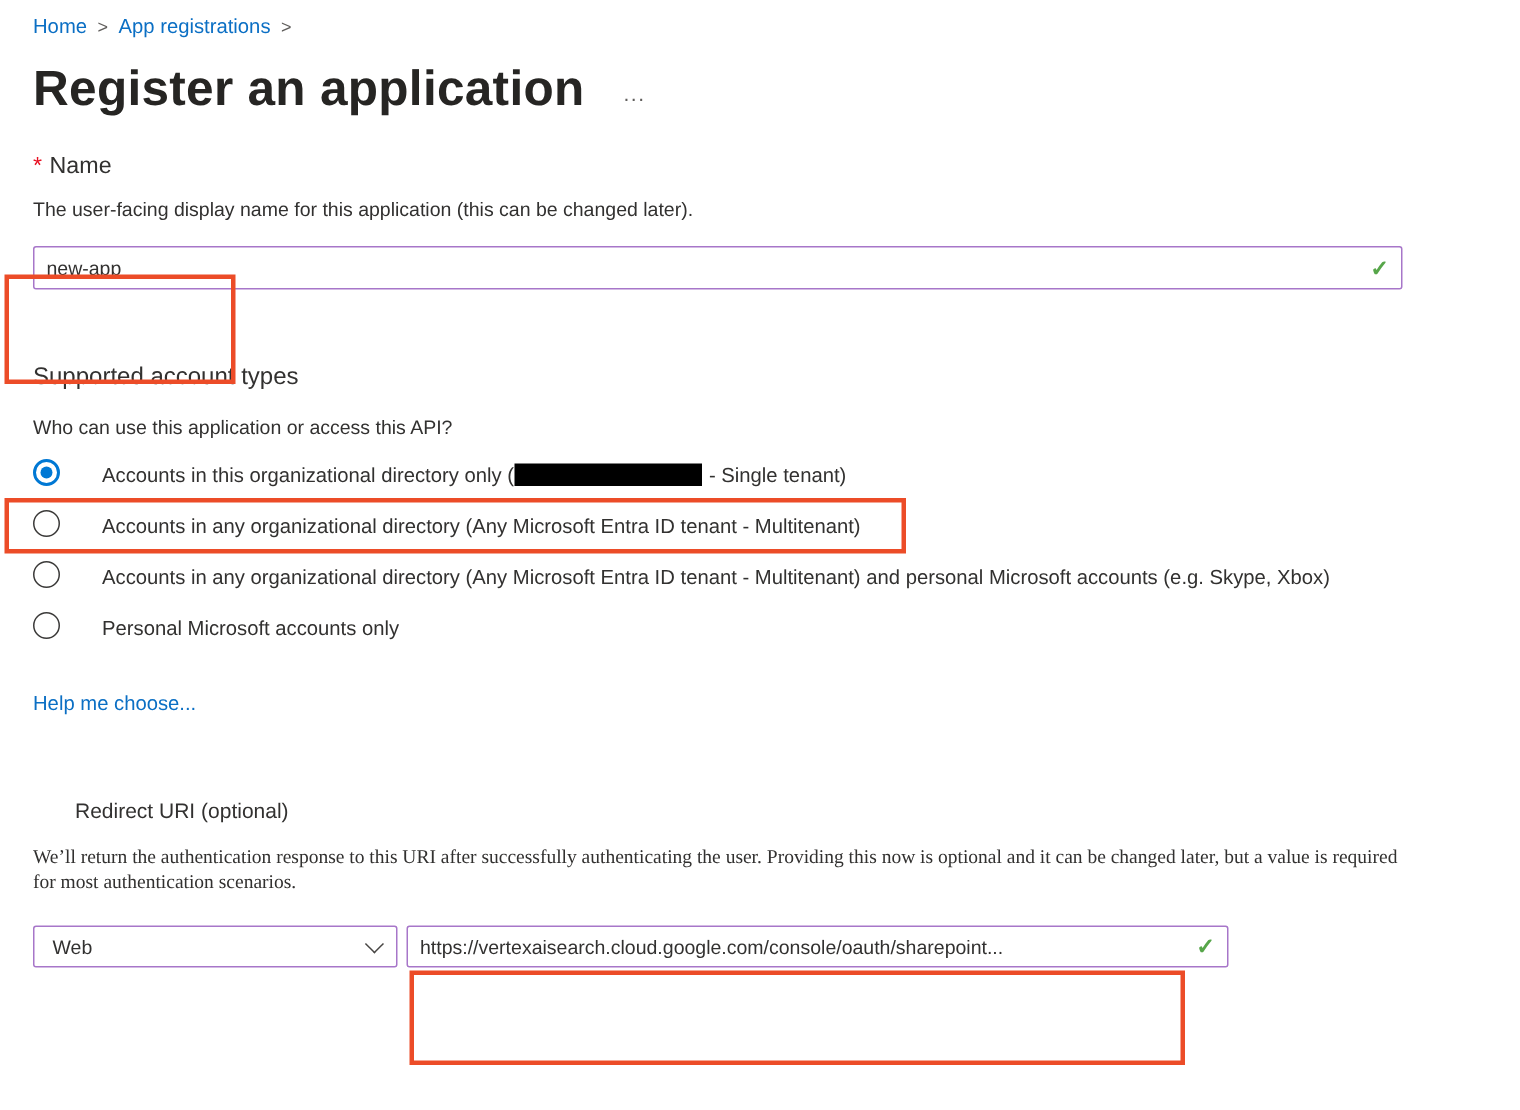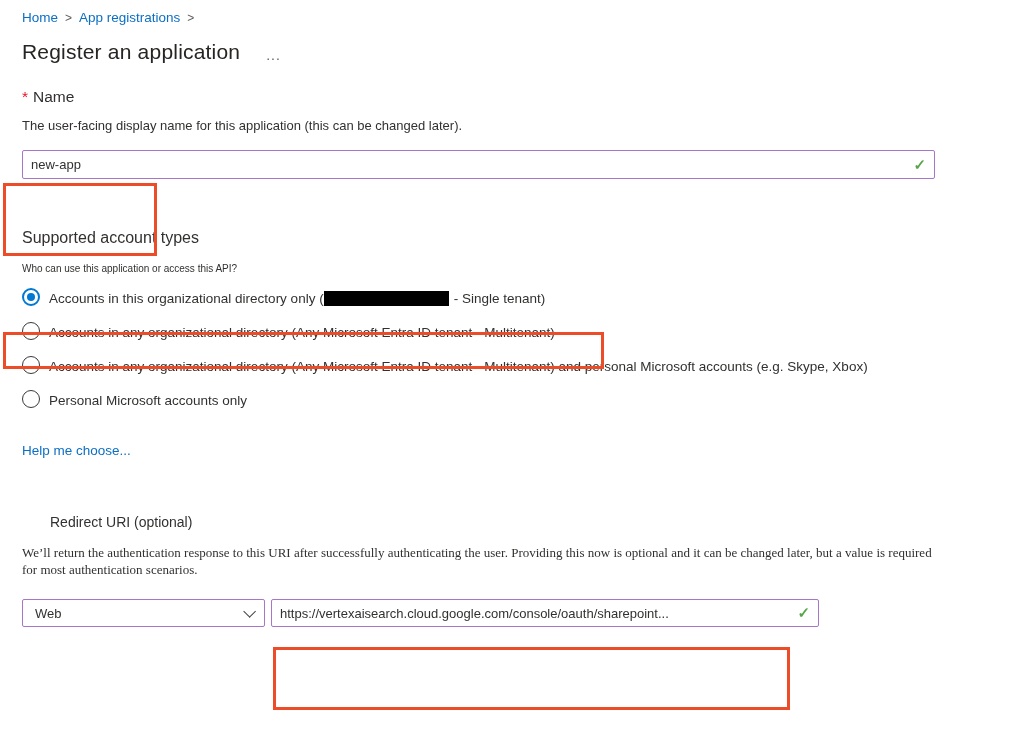--- a/index.html
+++ b/index.html
@@ -12,21 +12,21 @@
   }
   .page { position: relative; width: 1013px; height: 740px; padding: 10px 0 0 22px; }
 
   
   .breadcrumb { font-size: 13.5px; display: flex; align-items: center; gap: 7px; }
   .breadcrumb a { color: #0b6fc4; text-decoration: none; cursor: pointer; }
   .breadcrumb .sep { color: #605e5c; font-size: 12px; }
 
   
   .title-row { margin-top: 15px; display: flex; align-items: center; gap: 26px; }
-  h1 { font-size: 21px; font-weight: 400; color: #262523; letter-spacing: 0.2px; }
+  h1 { font-size: 33px; font-weight: 700; color: #262523; letter-spacing: 0.2px; }
   .ellipsis-btn { color: #605e5c; font-size: 14px; letter-spacing: 1px; cursor: pointer; line-height: 1; padding-top: 6px; }
 
   
   .name-label { margin-top: 24px; font-size: 15.5px; }
   .required { color: #e81123; margin-right: 5px; }
   .field-desc { margin-top: 12px; font-size: 13px; color: #323130; }
 
   
   .field {
     display: flex; align-items: center;
@@ -36,23 +36,23 @@
   .field input {
     border: none; outline: none; flex: 1; min-width: 0;
     font-family: "Liberation Sans", sans-serif; font-size: 13px; color: #323130;
     background: transparent;
   }
   .valid-check { color: #57a64a; font-size: 15px; font-weight: 700; margin-left: 6px; }
   .name-field { margin-top: 17px; width: 913px; }
 
   
   .section-heading { margin-top: 50px; font-size: 16px; font-weight: 400; color: #323130; }
-  .question { margin-top: 16px; font-size: 10px; }
+  .question { margin-top: 16px; font-size: 13px; }
   .radio-group { margin-top: 15px; }
-  .radio-row { display: flex; align-items: flex-start; margin-bottom: 16px; cursor: pointer; }
+  .radio-row { display: flex; align-items: flex-start; margin-bottom: 16px; cursor: pointer; gap: 19px; }
   .radio-circle {
     flex: 0 0 auto; width: 18px; height: 18px; border-radius: 50%;
     border: 1px solid #3b3a39; background: #fff; margin-right: 9px; position: relative; top: -1px;
   }
   .radio-circle.selected { border: 2px solid #0078d4; }
   .radio-circle.selected::after {
     content: ""; position: absolute; left: 50%; top: 50%;
     width: 8px; height: 8px; border-radius: 50%;
     background: #0078d4; transform: translate(-50%, -50%);
   }

